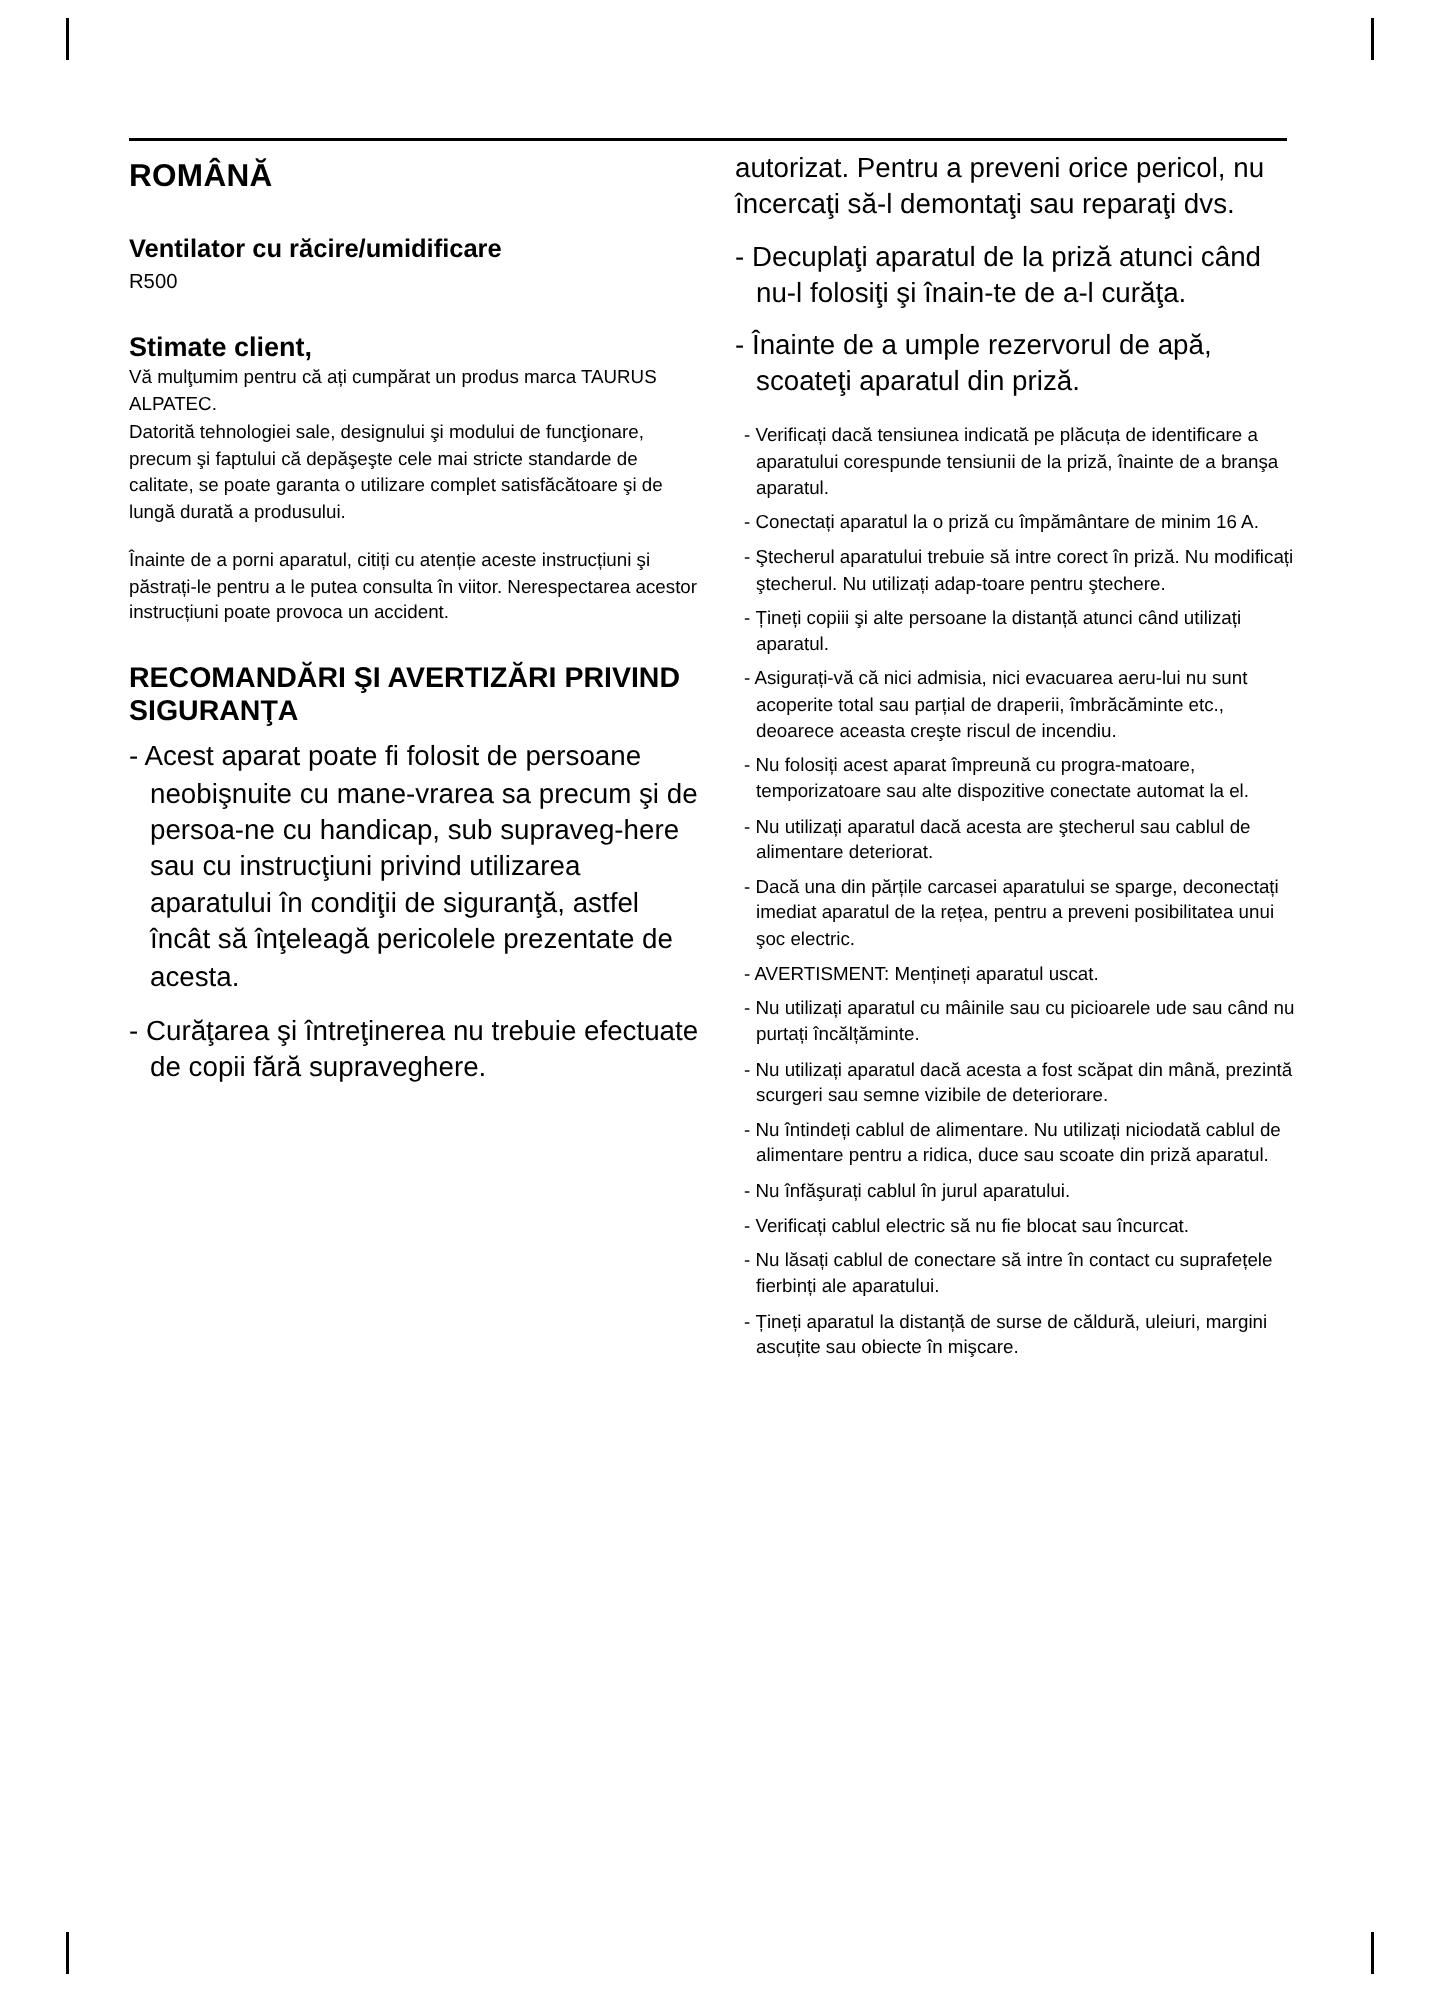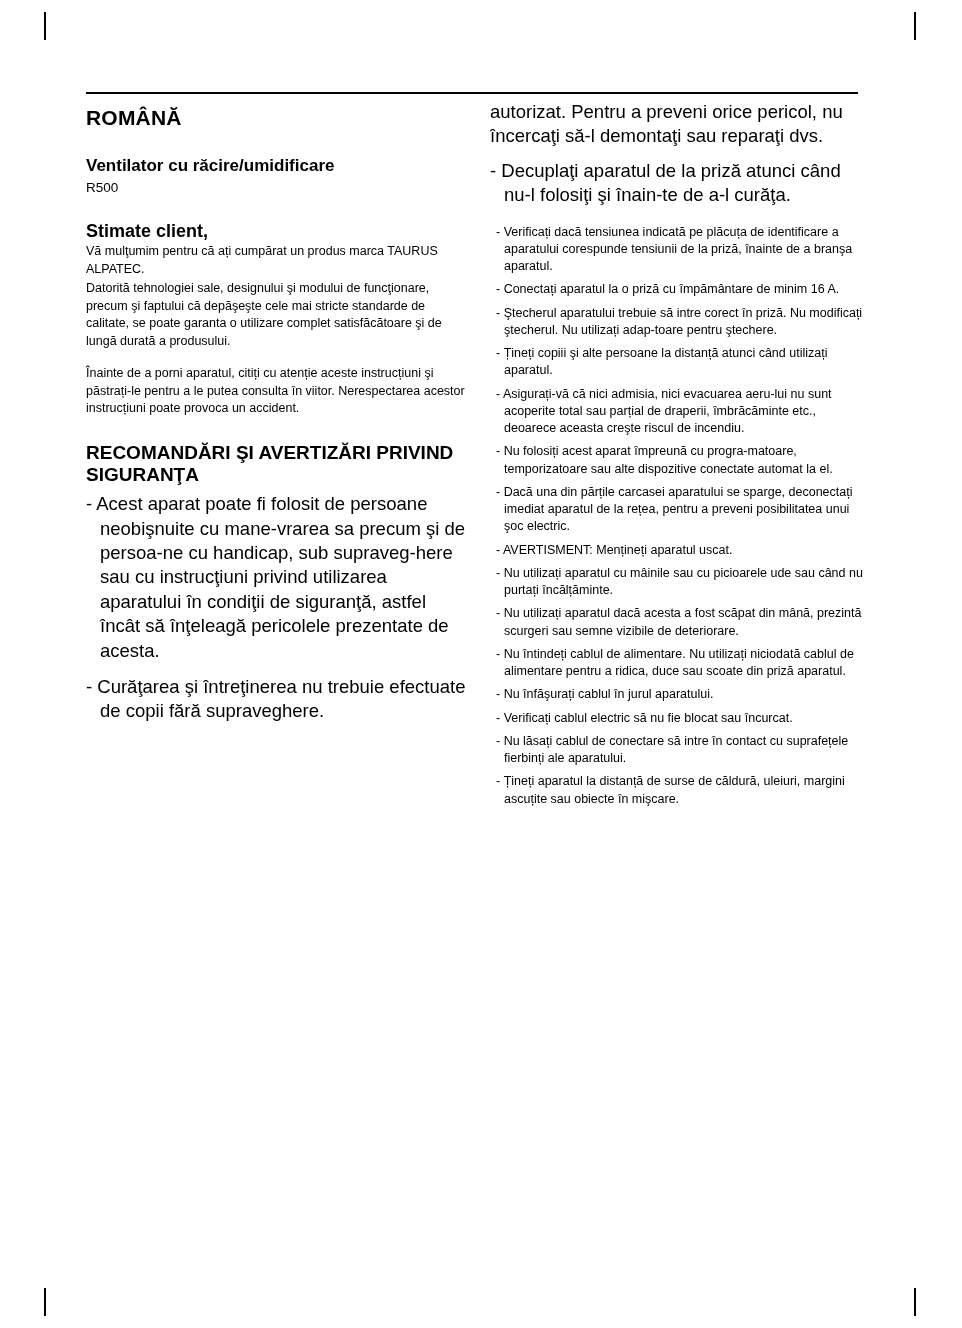--- a/index.html
+++ b/index.html
@@ -147,30 +147,32 @@
       <ul class="biglist">
         <li>- Acest aparat poate fi folosit de persoane neobişnuite cu mane-vrarea sa precum şi de persoa-ne cu handicap, sub supraveg-here sau cu instrucţiuni privind utilizarea aparatului în condiţii de siguranţă, astfel încât să înţeleagă pericolele prezentate de acesta.</li>
         <li>- Curăţarea şi întreţinerea nu trebuie efectuate de copii fără supraveghere.</li>
       </ul>
     </div>
 
     <div class="col col-right">
       <ul class="biglist right rcont-top">
         <li style="padding-left:0; text-indent:0;">autorizat. Pentru a preveni orice pericol, nu încercaţi să-l demontaţi sau reparaţi dvs.</li>
         <li>- Decuplaţi aparatul de la priză atunci când nu-l folosiţi şi înain-te de a-l curăţa.</li>
+        <li>- Înainte de a umple rezervorul de apă, scoateţi aparatul din priză.</li>
       </ul>
 
       <div class="smalllist-wrap">
         <ul class="smalllist">
           <li>- Verificați dacă tensiunea indicată pe plăcuța de identificare a aparatului corespunde tensiunii de la priză, înainte de a branşa aparatul.</li>
           <li>- Conectați aparatul la o priză cu împământare de minim 16 A.</li>
           <li>- Ştecherul aparatului trebuie să intre corect în priză. Nu modificați ştecherul. Nu utilizați adap-toare pentru ştechere.</li>
           <li>- Țineți copiii şi alte persoane la distanță atunci când utilizați aparatul.</li>
           <li>- Asigurați-vă că nici admisia, nici evacuarea aeru-lui nu sunt acoperite total sau parțial de draperii, îmbrăcăminte etc., deoarece aceasta creşte riscul de incendiu.</li>
           <li>- Nu folosiți acest aparat împreună cu progra-matoare, temporizatoare sau alte dispozitive conectate automat la el.</li>
+          <li>- Nu utilizați aparatul dacă acesta are ştecherul sau cablul de alimentare deteriorat.</li>
           <li>- Dacă una din părțile carcasei aparatului se sparge, deconectați imediat aparatul de la rețea, pentru a preveni posibilitatea unui şoc electric.</li>
           <li>- AVERTISMENT: Mențineți aparatul uscat.</li>
           <li>- Nu utilizați aparatul cu mâinile sau cu picioarele ude sau când nu purtați încălțăminte.</li>
           <li>- Nu utilizați aparatul dacă acesta a fost scăpat din mână, prezintă scurgeri sau semne vizibile de deteriorare.</li>
           <li>- Nu întindeți cablul de alimentare. Nu utilizați niciodată cablul de alimentare pentru a ridica, duce sau scoate din priză aparatul.</li>
           <li>- Nu înfăşurați cablul în jurul aparatului.</li>
           <li>- Verificați cablul electric să nu fie blocat sau încurcat.</li>
           <li>- Nu lăsați cablul de conectare să intre în contact cu suprafețele fierbinți ale aparatului.</li>
           <li>- Țineți aparatul la distanță de surse de căldură, uleiuri, margini ascuțite sau obiecte în mişcare.</li>
         </ul>

